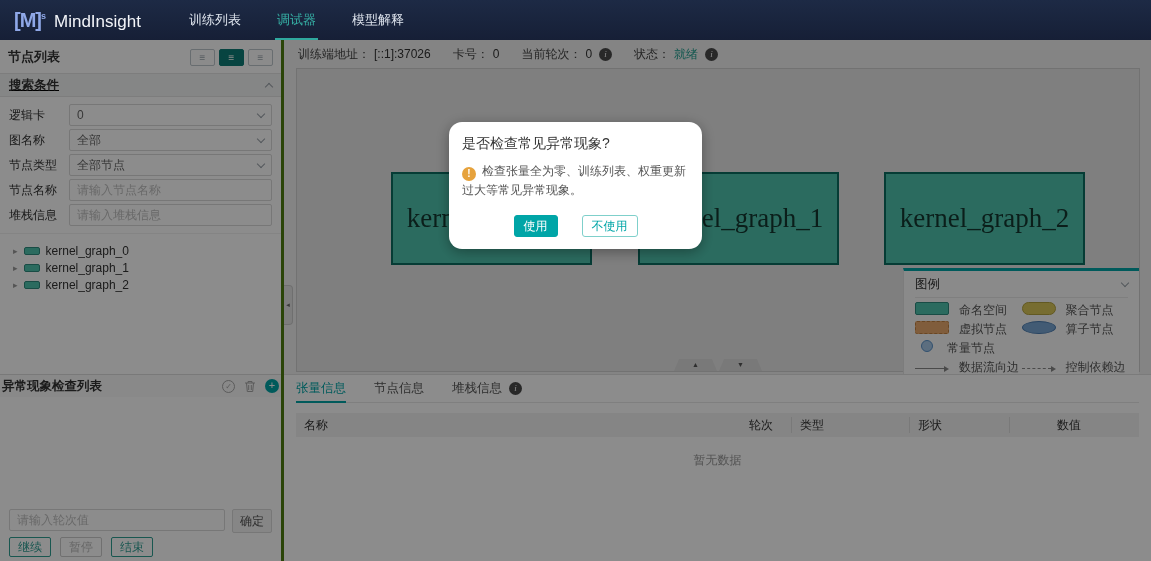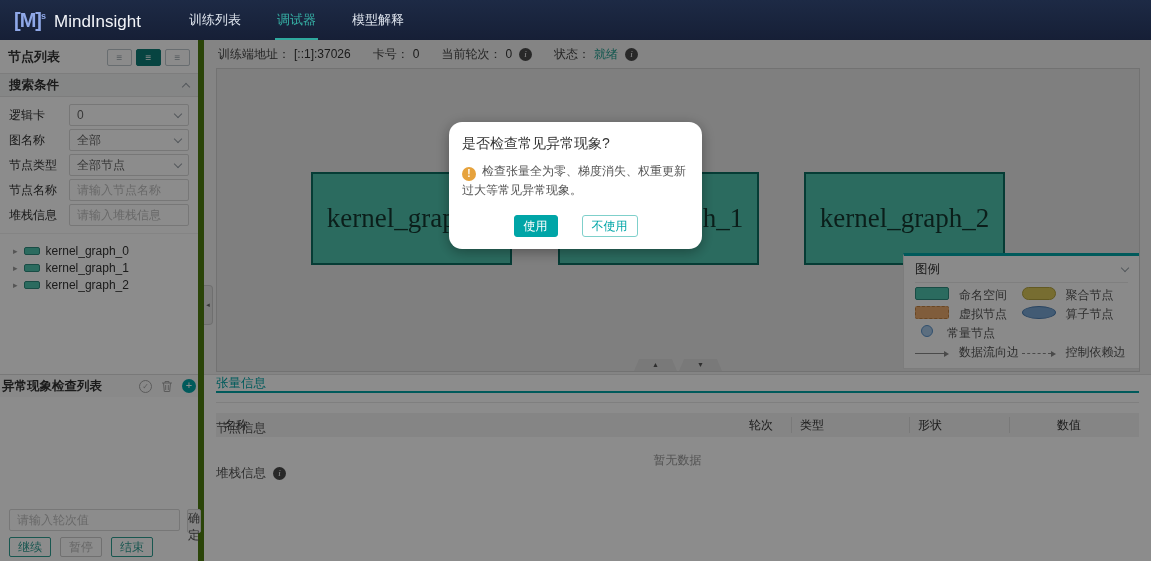--- a/index.html
+++ b/index.html
@@ -21,27 +21,27 @@
   .lang .zh { color:#36b0a5; cursor:pointer; }
   .lang .en { cursor:pointer; }
 
   .chev { display:inline-block; width:6px; height:6px; border-right:1px solid #98a0a8; border-bottom:1px solid #98a0a8; transform:rotate(45deg); margin-top:-3px; }
   .chev.up { transform:rotate(-135deg); margin-top:3px; }
 
   
   .app { display:flex; height:521px; }
 
   
-  .sidebar { width:204px; background:#fff; border-right:6px solid #4d7c0f; position:relative; flex:none; }
+  .sidebar { width:284px; background:#fff; border-right:3px solid #4d7c0f; position:relative; flex:none; }
   .panel-head { height:26px; display:flex; align-items:center; justify-content:space-between; padding:0 8px; margin-top:4px; }
   .panel-title { font-weight:bold; font-size:13px; color:#333; }
   .view-toggles { display:flex; gap:4px; }
   .vt-btn { width:25px; height:17px; border:1px solid #bec6cc; border-radius:2px; background:#fdfdfd; color:#9aa4ac; font-size:10px; line-height:15px; text-align:center; cursor:pointer; }
   .vt-btn.active { background:#0e7d77; border-color:#0e7d77; color:#fff; }
-  .search-head { height:24px; background:#f3f4f4; border-top:1px solid #e4e4e4; border-bottom:1px solid #e4e4e4; display:flex; align-items:center; justify-content:space-between; padding:0 9px; margin-top:3px; }
+  .search-head { height:24px; background:#f3f4f4; border-top:1px solid #e4e4e4; border-bottom:1px solid #e4e4e4; display:flex; align-items:center; justify-content:space-between; padding:0 9px; margin-top:3px;text-decoration:underline; }
   .search-title { font-weight:bold; font-size:12.5px; color:#333; }
   .form { padding:7px 9px 4px 9px; }
   .form-row { display:flex; align-items:center; height:22px; margin-bottom:3px; }
   .form-label { width:60px; color:#333; flex:none; }
   .form-ctrl { flex:1; height:22px; border:1px solid #d9d9d9; border-radius:2px; background:#fff; display:flex; align-items:center; justify-content:space-between; padding:0 7px; color:#666; cursor:pointer; }
   .form-ctrl input { border:none; outline:none; width:100%; font-size:12px; color:#333; font-family:"Liberation Sans",sans-serif; }
   .form-ctrl input::placeholder { color:#bfbfbf; }
   .tree { padding:8px 0 0 13px; border-top:1px solid #f0f0f0; }
   .tree-item { display:flex; align-items:center; gap:6px; height:17px; cursor:pointer; }
   .tree-caret { color:#999; font-size:9px; }
@@ -64,41 +64,41 @@
   .main { flex:1; position:relative; background:#f0f0f0; }
   .info-bar { height:28px; display:flex; align-items:center; padding:0 14px; gap:22px; color:#333; }
   .info-pair { display:flex; align-items:center; gap:4px; }
   .info-label { color:#444; }
   .info-value.accent { color:#1f9e8f; }
   .info-i { display:inline-block; width:13px; height:13px; border-radius:50%; background:#4a4a4a; color:#fff; font-size:9px; line-height:13px; text-align:center; font-family:"Liberation Serif",serif; font-style:italic; margin-left:3px; cursor:pointer; }
   .canvas { position:absolute; left:12px; right:11px; top:28px; bottom:189px; background:#e7e7e7; border:1px solid #cfcfcf; }
   .knode { position:absolute; top:103px; width:201px; height:93px; background:#4fc4ae; border:2px solid #0b6e62; display:flex; align-items:center; justify-content:center; font-family:"Liberation Serif",serif; font-size:27px; color:#143831; cursor:pointer; }
   .kn0 { left:94px; } .kn1 { left:341px; } .kn2 { left:587px; }
 
-  .legend { position:absolute; right:0; top:184px; width:236px; border-top:3px solid #00a5a7; background:#fcfcfc; border-left:1px solid #e2e2e2; border-bottom:1px solid #e2e2e2; padding:0 11px 5px 11px; }
+  .legend { position:absolute; right:0; top:199px; width:236px; border-top:3px solid #00a5a7; background:#fcfcfc; border-left:1px solid #e2e2e2; border-bottom:1px solid #e2e2e2; padding:0 11px 5px 11px; }
   .legend-head { height:27px; display:flex; align-items:center; justify-content:space-between; color:#333; font-size:12.5px; border-bottom:1px solid #e8e8e8; }
   .legend-grid { display:grid; grid-template-columns:1fr 1fr; padding-top:4px; }
   .legend-item { display:flex; gap:10px; height:19px; color:#555; }
   .sw { flex:none; }
   .sw-ns { width:34px; height:13px; background:#4fc4ae; border:1px solid #2e8b7f; border-radius:2px; }
   .sw-agg { width:34px; height:13px; background:#d9c75a; border:1px solid #b3a23e; border-radius:7px; }
   .sw-virt { width:34px; height:13px; background:#e9aa6d; border:1px dashed #c08040; border-radius:2px; }
   .sw-op { width:34px; height:13px; background:#79a6d3; border:1px solid #4a7cb0; border-radius:50%; }
   .sw-const { width:12px; height:12px; background:#a8c8e8; border:1px solid #5a92c8; border-radius:50%; margin-left:6px; margin-right:4px; }
   .edge { display:flex; align-items:center; width:34px; }
   .edge-line { flex:1; border-top:1px solid #888; }
   .edge-line.dashed { border-top-style:dashed; }
   .edge-arrow { width:0; height:0; border-left:5px solid #888; border-top:3px solid transparent; border-bottom:3px solid transparent; }
 
   .collapse-btns { position:absolute; bottom:0; left:50%; transform:translateX(-50%); display:flex; gap:2px; }
   .cb { width:43px; height:12px; background:#dcdcdc; clip-path:polygon(0 100%,12% 0,88% 0,100% 100%); color:#555; font-size:7px; line-height:12px; text-align:center; cursor:pointer; }
   .sb-handle { position:absolute; left:0; top:245px; width:9px; height:40px; background:#e3e3e3; border:1px solid #cbcbcb; border-left:none; border-radius:0 4px 4px 0; color:#666; font-size:7px; line-height:38px; text-align:center; cursor:pointer; }
 
   .bottom-panel { position:absolute; left:0; right:0; bottom:0; height:187px; background:#fff; border-top:1px solid #e0e0e0; padding:0 12px; }
-  .tabs { display:flex; gap:28px; height:28px; border-bottom:1px solid #e8e8e8;flex-direction:column; }
+  .tabs { display:flex; gap:28px; height:28px; border-bottom:1px solid #e8e8e8; }
   .tab { display:flex; align-items:center; gap:4px; color:#555; font-size:12.5px; position:relative; cursor:pointer; }
   .tab.active { color:#00a5a7; }
   .tab.active::after { content:""; position:absolute; left:0; right:0; bottom:-1px; height:2px; background:#00a5a7; }
   .table-head { margin-top:10px; height:24px; background:#f2f2f2; display:flex; align-items:center; color:#333; }
   .col { height:16px; line-height:16px; }
   .col-name { flex:1; padding-left:8px; }
   .col-round { width:50px; padding-left:8px; }
   .col-type { width:118px; border-left:1px solid #ddd; padding-left:8px; }
   .col-shape { width:100px; border-left:1px solid #ddd; padding-left:8px; }
   .col-value { width:130px; border-left:1px solid #ddd; padding-left:47px; }
@@ -319,19 +319,19 @@
       </div>
       <div class="empty-hint">暂无数据</div>
     </div>
   </div>
 </div>
 
 <div class="overlay"></div>
 <div class="modal">
   <div class="modal-title">是否检查常见异常现象?</div>
   <div class="modal-body">
-    <span class="icon-warning">!</span><span>检查张量全为零、梯度消失、权重更新过大等常见异常现象。</span>
+    <span class="icon-warning">!</span><span>检查张量全为零、训练列表、权重更新过大等常见异常现象。</span>
   </div>
   <div class="modal-btns">
     <button class="btn-accept">使用</button>
     <button class="btn-decline">不使用</button>
   </div>
 </div>
 
 </body></html>

